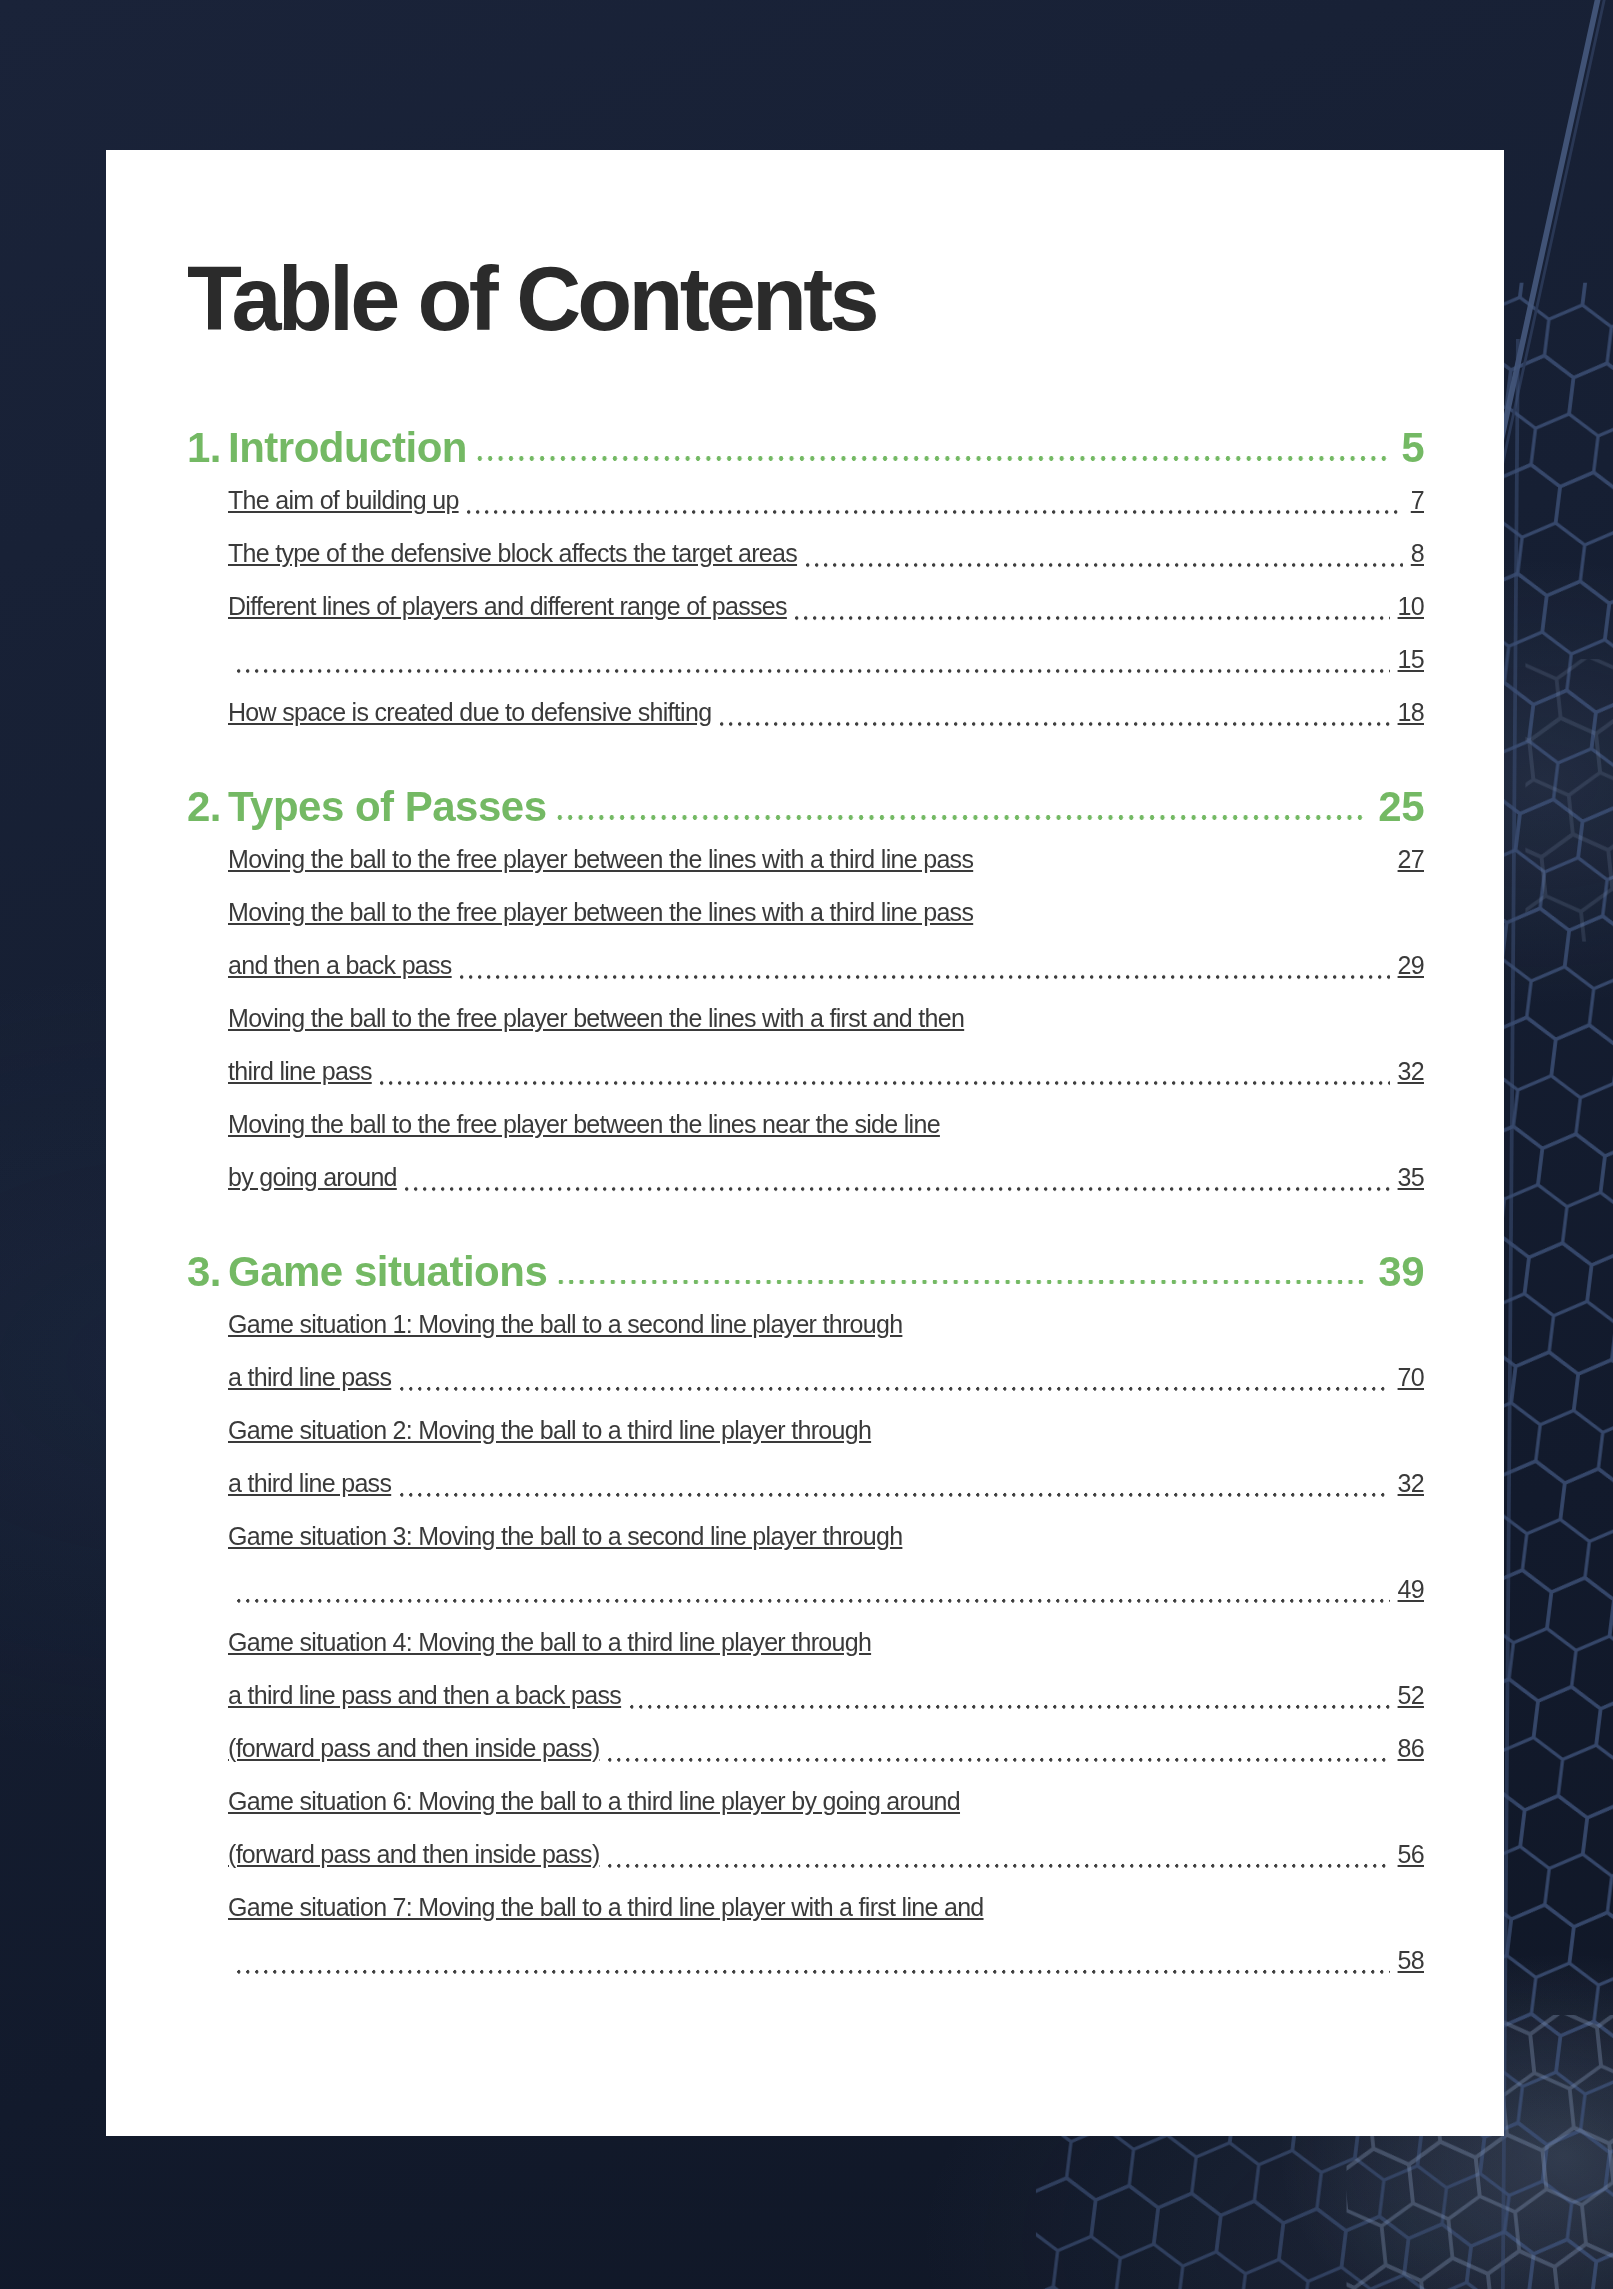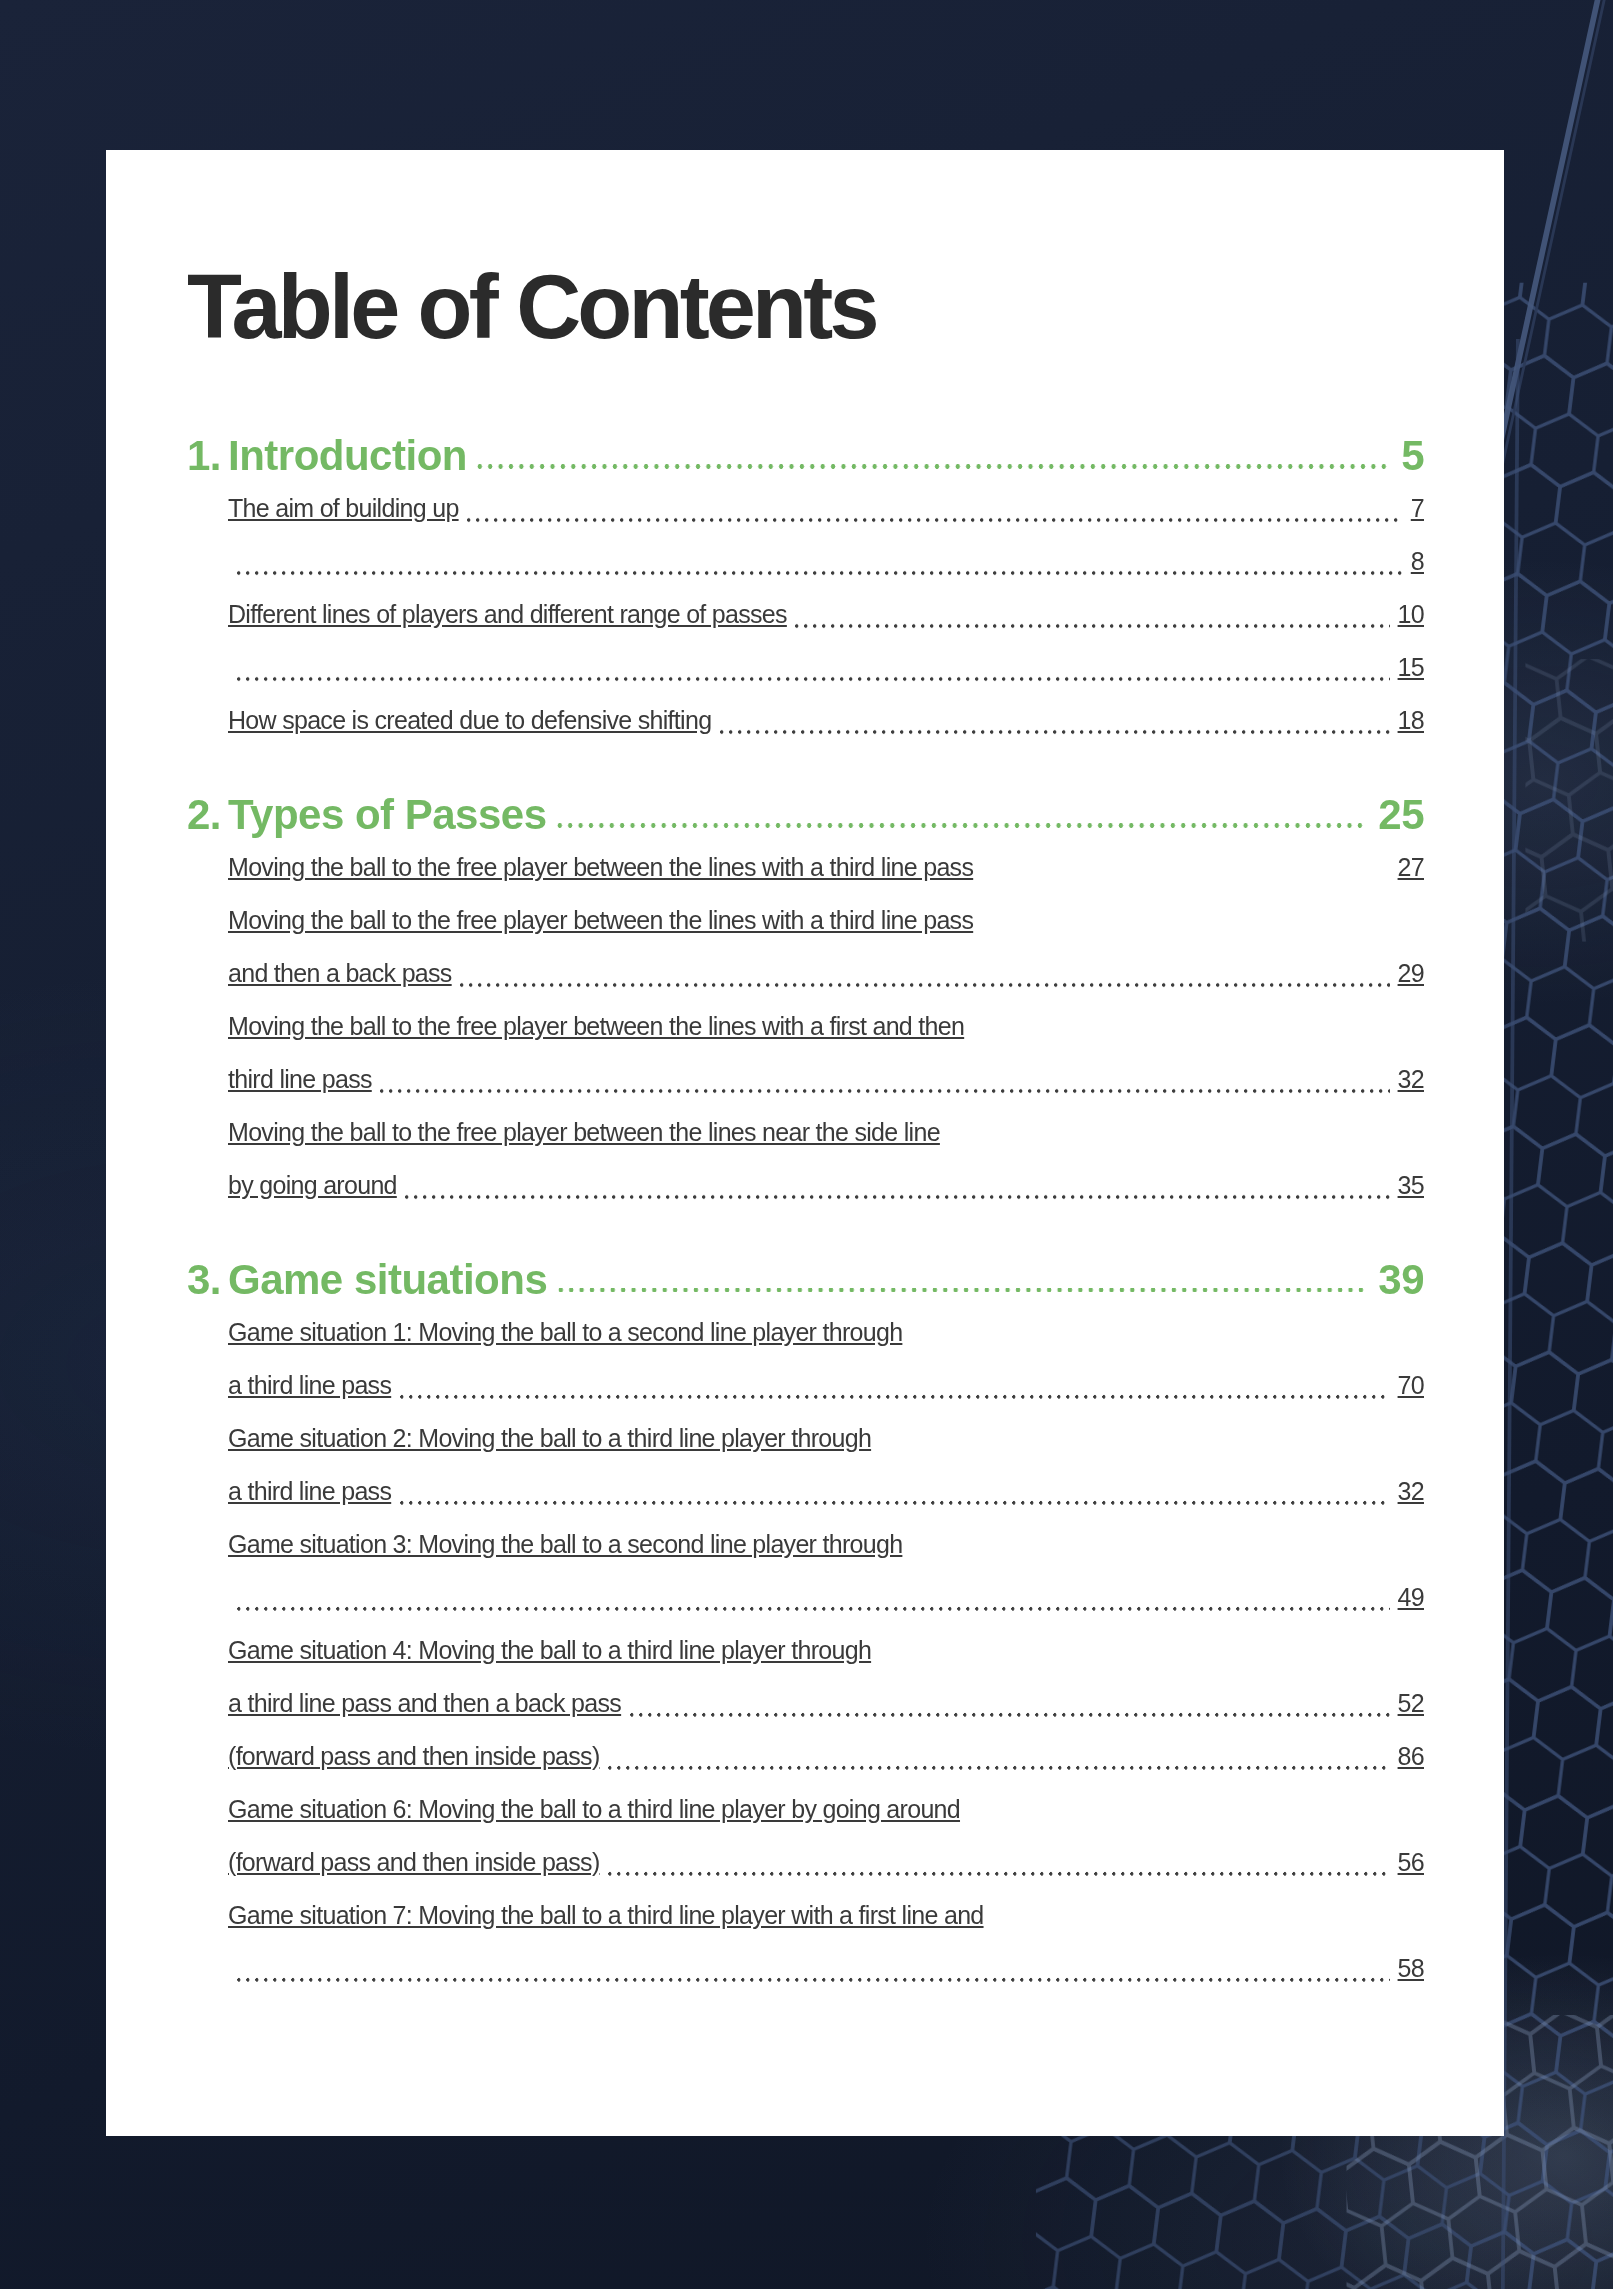--- a/index.html
+++ b/index.html
@@ -14,21 +14,21 @@
       linear-gradient(158deg,#1a2339 0%,#161f33 38%,#121a2c 72%,#101726 100%);
   }
   .bg-net{position:absolute;inset:0;z-index:0;}
   .card{
     position:absolute;left:106px;top:150px;width:1398px;height:1986px;
     background:#ffffff;z-index:1;box-sizing:border-box;
     padding:89px 80px 0 81px;overflow:hidden;
   }
   .toc-title{
     font-size:90px;font-weight:800;letter-spacing:-3.8px;color:#2b2b2b;
-    line-height:104px;margin:16px 0 72px 0;
+    line-height:104px;margin:8px 0 72px 0;
   }
   .section{margin-top:43px;}
   .section:first-of-type{margin-top:0;}
   .section-heading{
     display:flex;align-items:baseline;color:#74b964;
     font-size:42px;font-weight:bold;letter-spacing:-0.5px;
     line-height:49px;margin-bottom:1.9px;white-space:nowrap;
   }
   .section-number{display:inline-block;min-width:41px;}
   .leader{
@@ -108,20 +108,21 @@
       <span class="page-num">5</span>
     </div>
     <div class="section-entries">
   <div class="entry-line">
     <span>The aim of building up</span>
     <span class="leader"></span>
     <span class="page-num">7</span>
   </div>
 
   <div class="entry-line">
+    <span>The type of the defensive block affects the target areas</span>
     <span class="leader"></span>
     <span class="page-num">8</span>
   </div>
 
   <div class="entry-line">
     <span>Different lines of players and different range of passes</span>
     <span class="leader"></span>
     <span class="page-num">10</span>
   </div>
 

